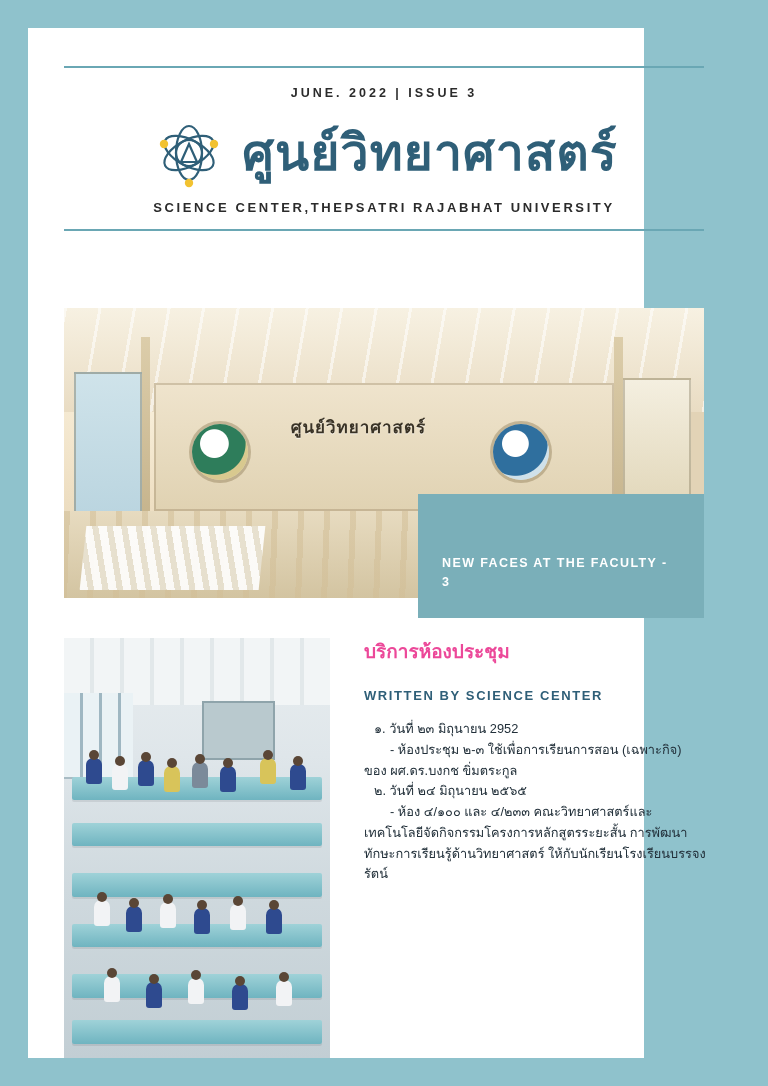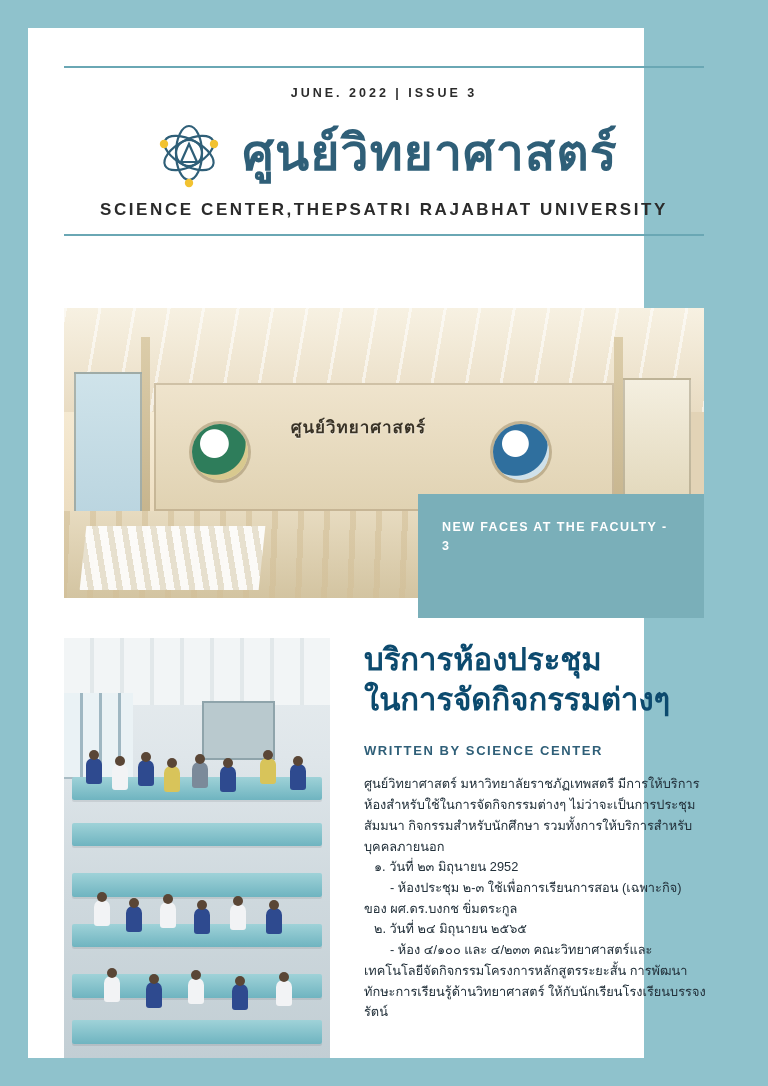--- a/index.html
+++ b/index.html
@@ -55,21 +55,21 @@
     position: relative;
   }
   .main-title {
     font-size: 50px;
     line-height: 1.05;
     font-weight: 700;
     color: #2f5f78;
     letter-spacing: 1px;
   }
   .subtitle {
-    font-size: 17px;
+    font-size: 13px;
     letter-spacing: 2.6px;
     font-weight: 700;
     color: #2b2b2b;
     margin-top: 2px;
   }
 
   
   .hero {
     position: absolute;
     left: 36px;
@@ -187,20 +187,21 @@
     font-style: italic;
     line-height: 1.5;
     letter-spacing: .6px;
     margin-bottom: 22px;
   }
   .contents-headline {
     font-size: 12.5px;
     font-weight: 700;
     letter-spacing: 1.4px;
     line-height: 1.55;
+    margin-top: 36px;
   }
 
   
   .photo {
     position: absolute;
     left: 36px;
     top: 610px;
     width: 266px;
     height: 420px;
     overflow: hidden;
@@ -259,24 +260,24 @@
   .student.y { background: #d8c45a; }
 
   
   .article {
     position: absolute;
     left: 336px;
     top: 612px;
     width: 342px;
   }
   .headline {
-    font-size: 31px;
+    font-size: 19px;
     line-height: 1.28;
     font-weight: 700;
-    color: #0c4a6e;
+    color: #ec4899;
     margin: 0 0 24px 0;
   }
   .byline {
     font-size: 13px;
     font-weight: 700;
     letter-spacing: 1.6px;
     color: #2f5f78;
     margin-bottom: 16px;
   }
   .body-text {
@@ -371,25 +372,23 @@
     <div class="student w" style="left:40px; top:338px;"></div>
     <div class="student" style="left:82px; top:344px;"></div>
     <div class="student w" style="left:124px; top:340px;"></div>
     <div class="student" style="left:168px; top:346px;"></div>
     <div class="student w" style="left:212px; top:342px;"></div>
   </div>
 
   <div class="article">
     <h1 class="headline">
       <span>บริการห้องประชุม</span><br>
-      <span>ในการจัดกิจกรรมต่างๆ</span>
     </h1>
     <div class="byline">WRITTEN BY SCIENCE CENTER</div>
     <div class="body-text">
-      <p>ศูนย์วิทยาศาสตร์ มหาวิทยาลัยราชภัฏเทพสตรี มีการให้บริการห้องสำหรับใช้ในการจัดกิจกรรมต่างๆ ไม่ว่าจะเป็นการประชุม สัมมนา กิจกรรมสำหรับนักศึกษา รวมทั้งการให้บริการสำหรับบุคคลภายนอก</p>
       <p class="indent-1">๑. วันที่ ๒๓ มิถุนายน 2952</p>
       <p class="indent-2">- ห้องประชุม ๒-๓ ใช้เพื่อการเรียนการสอน (เฉพาะกิจ) ของ ผศ.ดร.บงกช ขิ่มตระกูล</p>
       <p class="indent-1">๒. วันที่ ๒๔ มิถุนายน ๒๕๖๕</p>
       <p class="indent-2">- ห้อง ๔/๑๐๐ และ ๔/๒๓๓ คณะวิทยาศาสตร์และเทคโนโลยีจัดกิจกรรมโครงการหลักสูตรระยะสั้น การพัฒนาทักษะการเรียนรู้ด้านวิทยาศาสตร์ ให้กับนักเรียนโรงเรียนบรรจงรัตน์</p>
     </div>
   </div>
 
 </div>
 
 </body></html>

